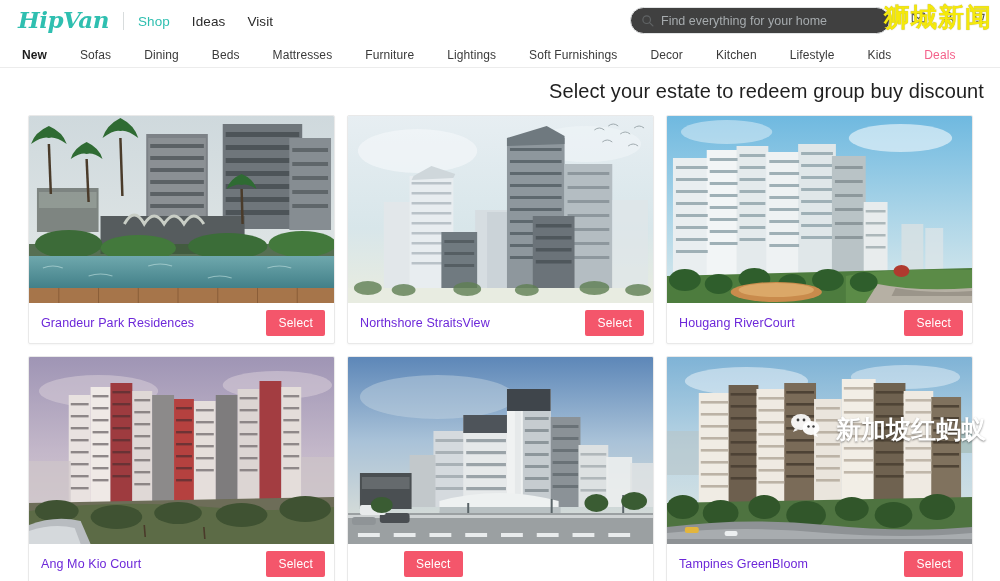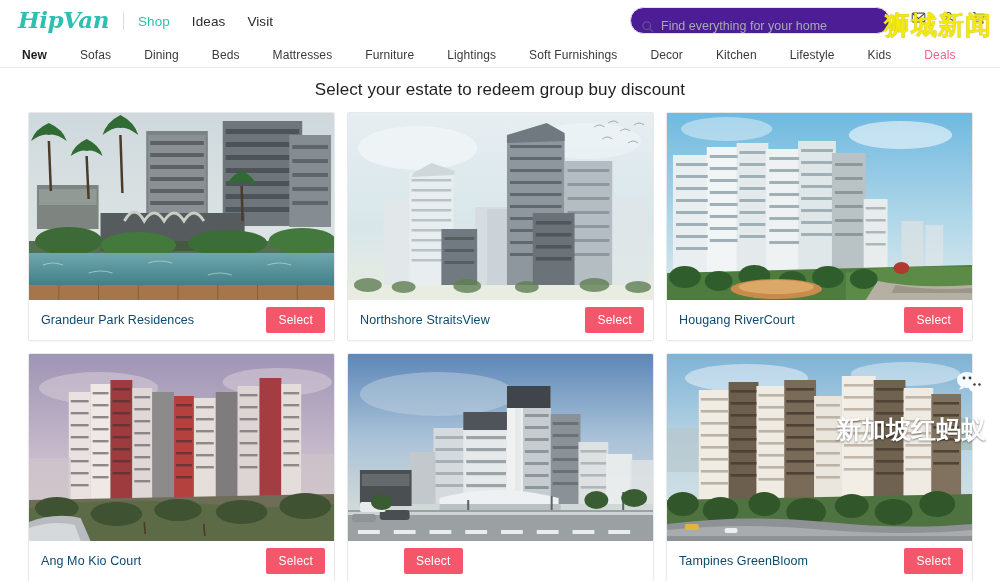--- a/index.html
+++ b/index.html
@@ -36,21 +36,21 @@
   .primary-nav { display: flex; align-items: center; gap: 22px; }
   .primary-nav a {
     font-size: 13.5px; color: #2b2b2b; text-decoration: none; letter-spacing:.1px;
   }
   .primary-nav a.active { color: #2fbfb0; }
 
   .search-wrap {
     position: absolute; left: 630px; top: 7px;
     width: 260px; height: 27px;
     border: 1px solid #e2e4e5; border-radius: 14px;
-    background: #4c1d95; display: flex; align-items: flex-end; padding: 0 10px;
+    background: #404040; display: flex; align-items: center; padding: 0 10px;
   }
   .search-icon { width: 13px; height: 13px; flex: 0 0 13px; margin-right: 7px; opacity:.55; }
   .search-input {
     border: none; outline: none; background: transparent;
     font-family: "Liberation Sans", sans-serif;
     font-size: 12.5px; color: #8b9194; width: 100%;
   }
   .search-input::placeholder { color: #a6abae; }
 
   .header-icons {
@@ -69,22 +69,22 @@
   }
   .cat-nav a {
     font-size: 12px; color: #3a3a3a; text-decoration: none;
     padding: 0 15px 0 0; margin-right: 9px; white-space: nowrap; letter-spacing:.1px;
   }
   .cat-nav a:first-child { font-weight: 700; color:#1d1d1d; }
   .cat-nav a.deals { color: #f4608a; }
 
   
   .page-title {
-    text-align: center;
-    font-size: 17px;
+    text-align: right;
+    font-size: 20px;
     font-weight: 400;
     color: #1f1f1f;
     padding: 12px 16px 12px;
     letter-spacing: .1px;
   }
 
   
   .grid {
     display: grid;
     grid-template-columns: repeat(3, 307px);
@@ -99,21 +99,21 @@
     overflow: hidden;
     box-shadow: 0 1px 2px rgba(0,0,0,.04);
   }
   .card-img { width: 100%; height: 187px; display: block; position: relative; overflow:hidden;}
   .card-img svg { display:block; width:100%; height:100%; }
   .card-foot {
     height: 40px; display: flex; align-items: center;
     padding: 0 9px 0 12px; position: relative;
   }
   .card-name {
-    font-size: 12.5px; color: #0c4a6e; flex: 1;
+    font-size: 12.5px; color: #6d28d9; flex: 1;
     white-space: nowrap; overflow: hidden; text-overflow: ellipsis;
     letter-spacing:.1px;
   }
   .select-btn {
     background: #f4566b;
     color: #fff;
     border: none;
     font-family: "Liberation Sans", sans-serif;
     font-size: 12px;
     padding: 6px 12px;
@@ -124,38 +124,38 @@
   }
 
   
   .wm {
     position: absolute;
     pointer-events: none;
     font-weight: 700;
     user-select: none;
   }
   .wm-cn-top {
-    right: 8px; top: 8px;
+    right: 8px; top: 0;
     font-family: "DejaVu Sans", sans-serif;
     font-size: 26px;
     color: #f5e90a;
     letter-spacing: 1px;
     text-shadow: 0 0 1px rgba(120,110,0,.7);
   }
   .wm-shicheng {
     left: 8px; bottom: 2px;
     font-family: "Liberation Sans", sans-serif;
     font-size: 25px;
     color: #f3ef4a;
     letter-spacing: .5px;
     text-shadow: 0 0 1px rgba(140,135,20,.6);
   }
   .wm-wechat {
     right: 14px; bottom: 26px;
-    display: flex; align-items: flex-end; gap: 16px; flex-direction: column;
+    display: flex; align-items: flex-start; gap: 16px;
   }
   .wm-wechat .wx-text {
     font-family: "DejaVu Sans", sans-serif;
     font-size: 25px; color: #ffffff; font-weight: 700;
     text-shadow: 0 1px 2px rgba(0,0,0,.45);
   }
 </style>
 </head>
 <body>
 

